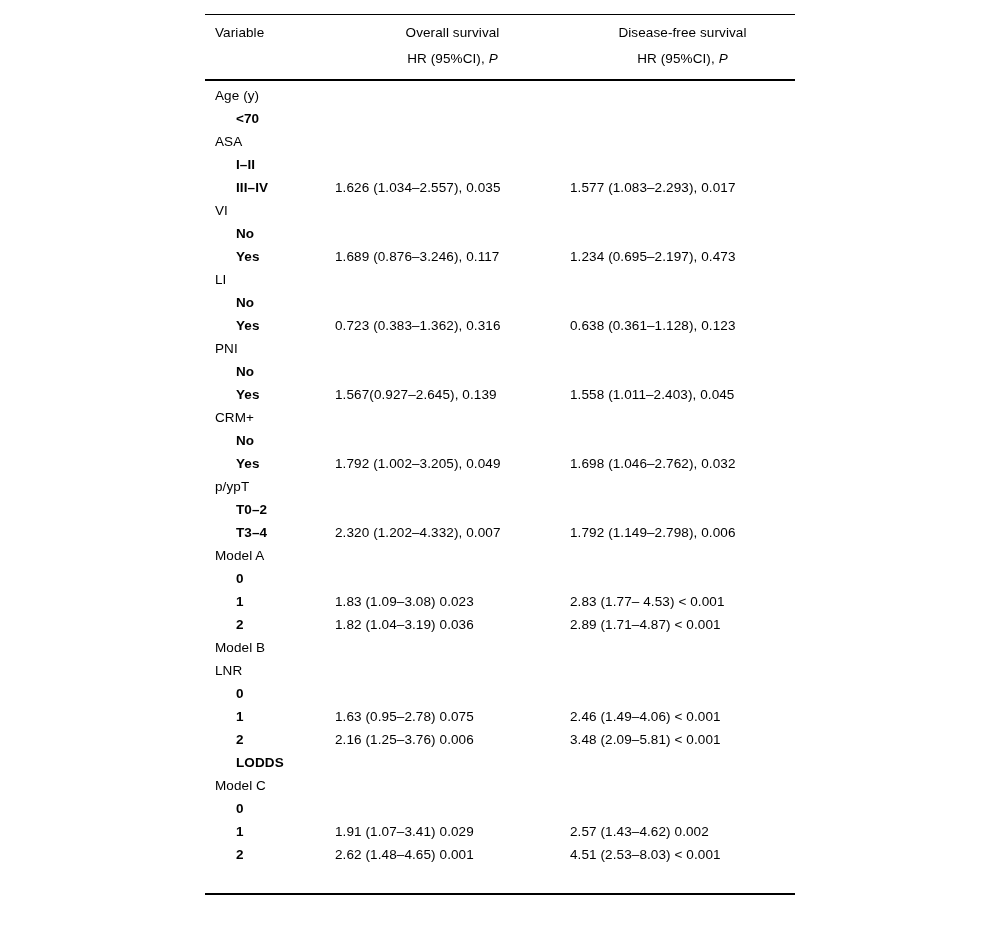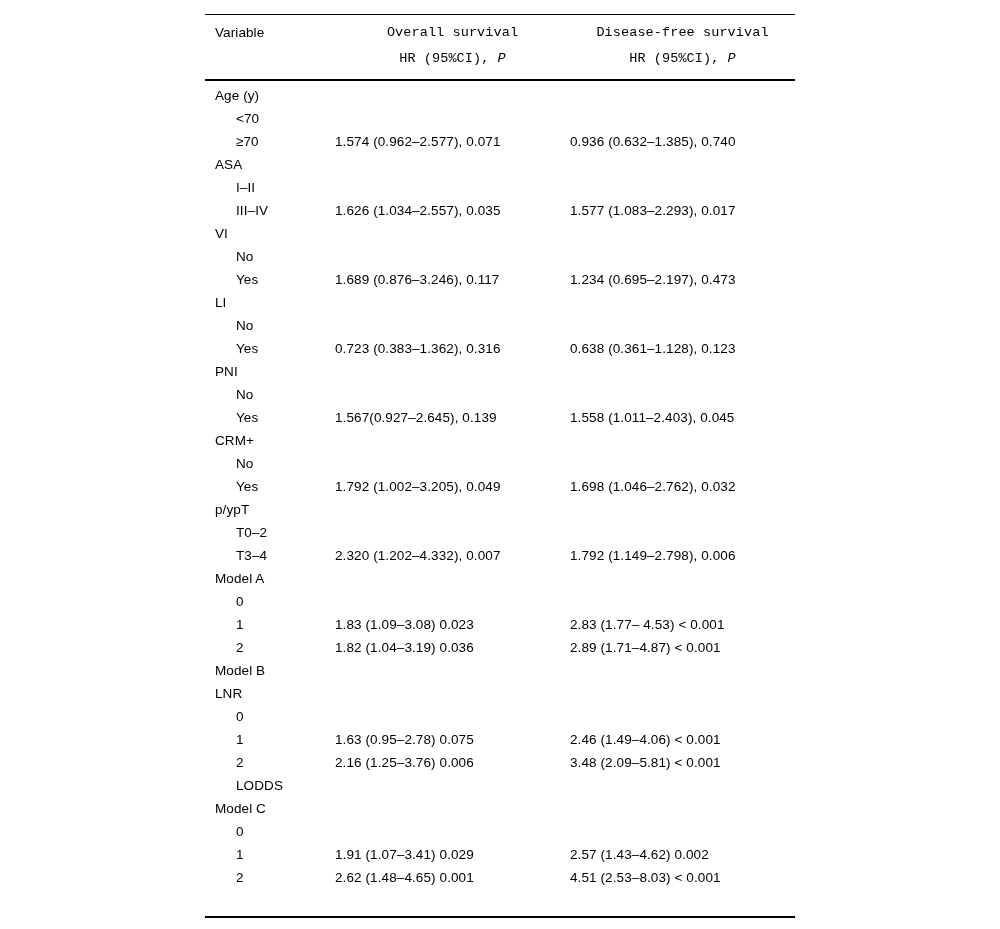--- a/index.html
+++ b/index.html
@@ -33,23 +33,23 @@
     font-size: 13.5px;
     line-height: 23px;
     white-space: nowrap;
     letter-spacing: 0.1px;
   }
   .thead {
     border-bottom: 2px solid #000;
     padding: 5px 0 7px 0;
   }
   .thead .cell { line-height: 26px; }
-  .center { text-align: center; font-family: Liberation Mono, monospace; }
+  .center { text-align: center; }
   .var { padding-left: 10px; }
-  .indent { padding-left: 31px; }
+  .indent { padding-left: 31px; font-weight: bold; }
   .tbody { padding: 3px 0 27px 0; }
   i { font-style: italic; }
 </style>
 </head>
 <body>
 
 <div class="paper">
   <div class="table">
     <div class="thead">
       <div class="hrow">
@@ -68,25 +68,20 @@
           <div class="cell var">Age (y)</div>
           <div class="cell"></div>
           <div class="cell"></div>
         </div>
         <div class="row">
           <div class="cell var indent">&lt;70</div>
           <div class="cell"></div>
           <div class="cell"></div>
         </div>
         <div class="row">
-          <div class="cell var indent">≥70</div>
-          <div class="cell">1.574 (0.962–2.577), 0.071</div>
-          <div class="cell">0.936 (0.632–1.385), 0.740</div>
-        </div>
-        <div class="row">
           <div class="cell var">ASA</div>
           <div class="cell"></div>
           <div class="cell"></div>
         </div>
         <div class="row">
           <div class="cell var indent">I–II</div>
           <div class="cell"></div>
           <div class="cell"></div>
         </div>
         <div class="row">

